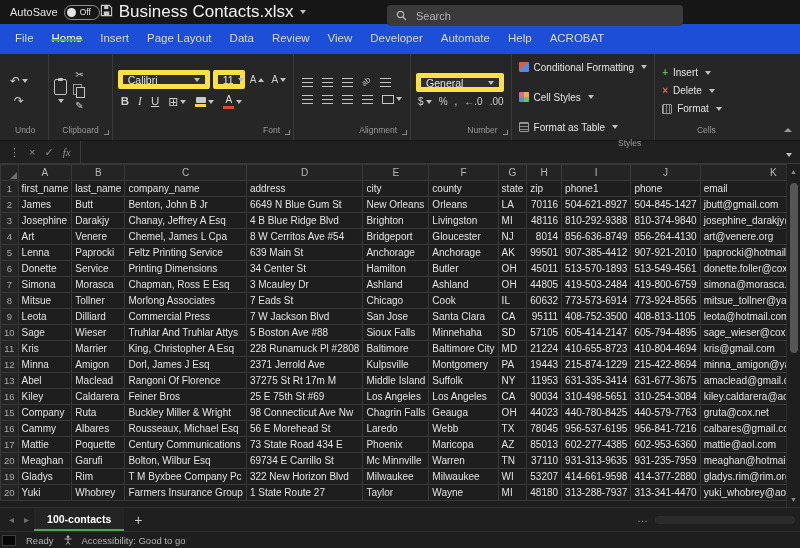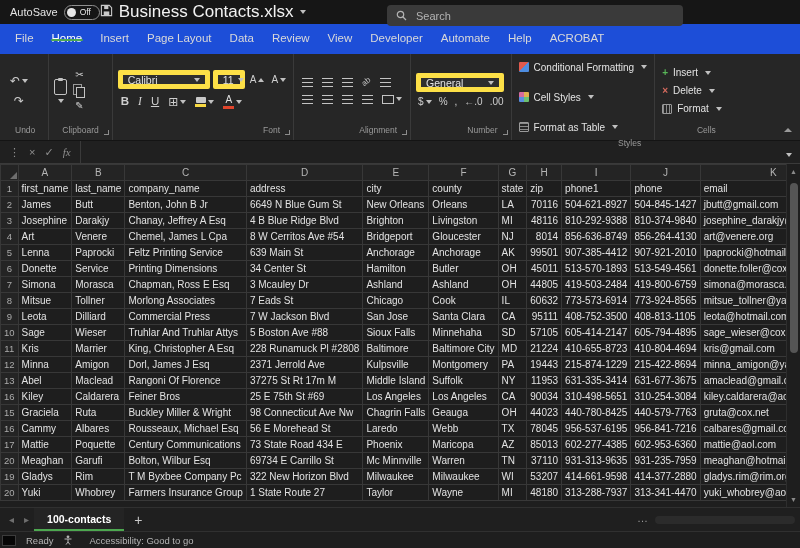--- a/index.html
+++ b/index.html
@@ -97,21 +97,21 @@
   .sheet-tab { display:flex; align-items:center; padding:0 13px; font-size:10.5px; color:#d0d0d0; }
   .sheet-tab.active { font-weight:bold; color:#ffffff; border-bottom:2.5px solid #4da850; background:#242424; }
   .add-sheet { display:flex; align-items:center; color:#c9c9c9; font-size:14px; padding:0 10px; }
   .sheet-dots { position:absolute; right:152px; top:4px; color:#9a9a9a; font-size:11px; }
   .hscroll { position:absolute; right:5px; top:8px; width:140px; height:8px; border-radius:4px; background:#2b2b2b; }
   .hthumb { width:118px; height:8px; border-radius:4px; background:#555; margin-left:20px; }
 
   
   .statusbar { height:17px; flex:0 0 auto; background:#1e1e1e; border-top:1px solid #303030; display:flex; align-items:center; gap:10px; padding:0 2px; font-size:9.5px; color:#b5b5b5; }
   .kbd-icon { width:14px; height:11px; background:#070707; border:1px solid #3c3c3c; }
-  .access { display:flex; align-items:center; gap:16px;text-align:center; }
+  .access { display:flex; align-items:center; gap:8px;text-align:center; }
 </style>
 </head>
 <body>
 
 <div class="app">
 
   <div class="titlebar">
     <div class="autosave">
       <span>AutoSave</span>
       <span class="toggle">
@@ -603,21 +603,21 @@
             <td class="cell">Los Angeles</td>
             <td class="cell">Los Angeles</td>
             <td class="cell">CA</td>
             <td class="cell num">90034</td>
             <td class="cell">310-498-5651</td>
             <td class="cell">310-254-3084</td>
             <td class="cell ovf">kiley.caldarera@aol.com</td>
           </tr>
           <tr>
             <th class="rowh">15</th>
-            <td class="cell">Graciela</td>
+            <td class="cell">Company</td>
             <td class="cell">Ruta</td>
             <td class="cell">Buckley Miller &amp; Wright</td>
             <td class="cell">98 Connecticut Ave Nw</td>
             <td class="cell">Chagrin Falls</td>
             <td class="cell">Geauga</td>
             <td class="cell">OH</td>
             <td class="cell num">44023</td>
             <td class="cell">440-780-8425</td>
             <td class="cell">440-579-7763</td>
             <td class="cell ovf">gruta@cox.net</td>

